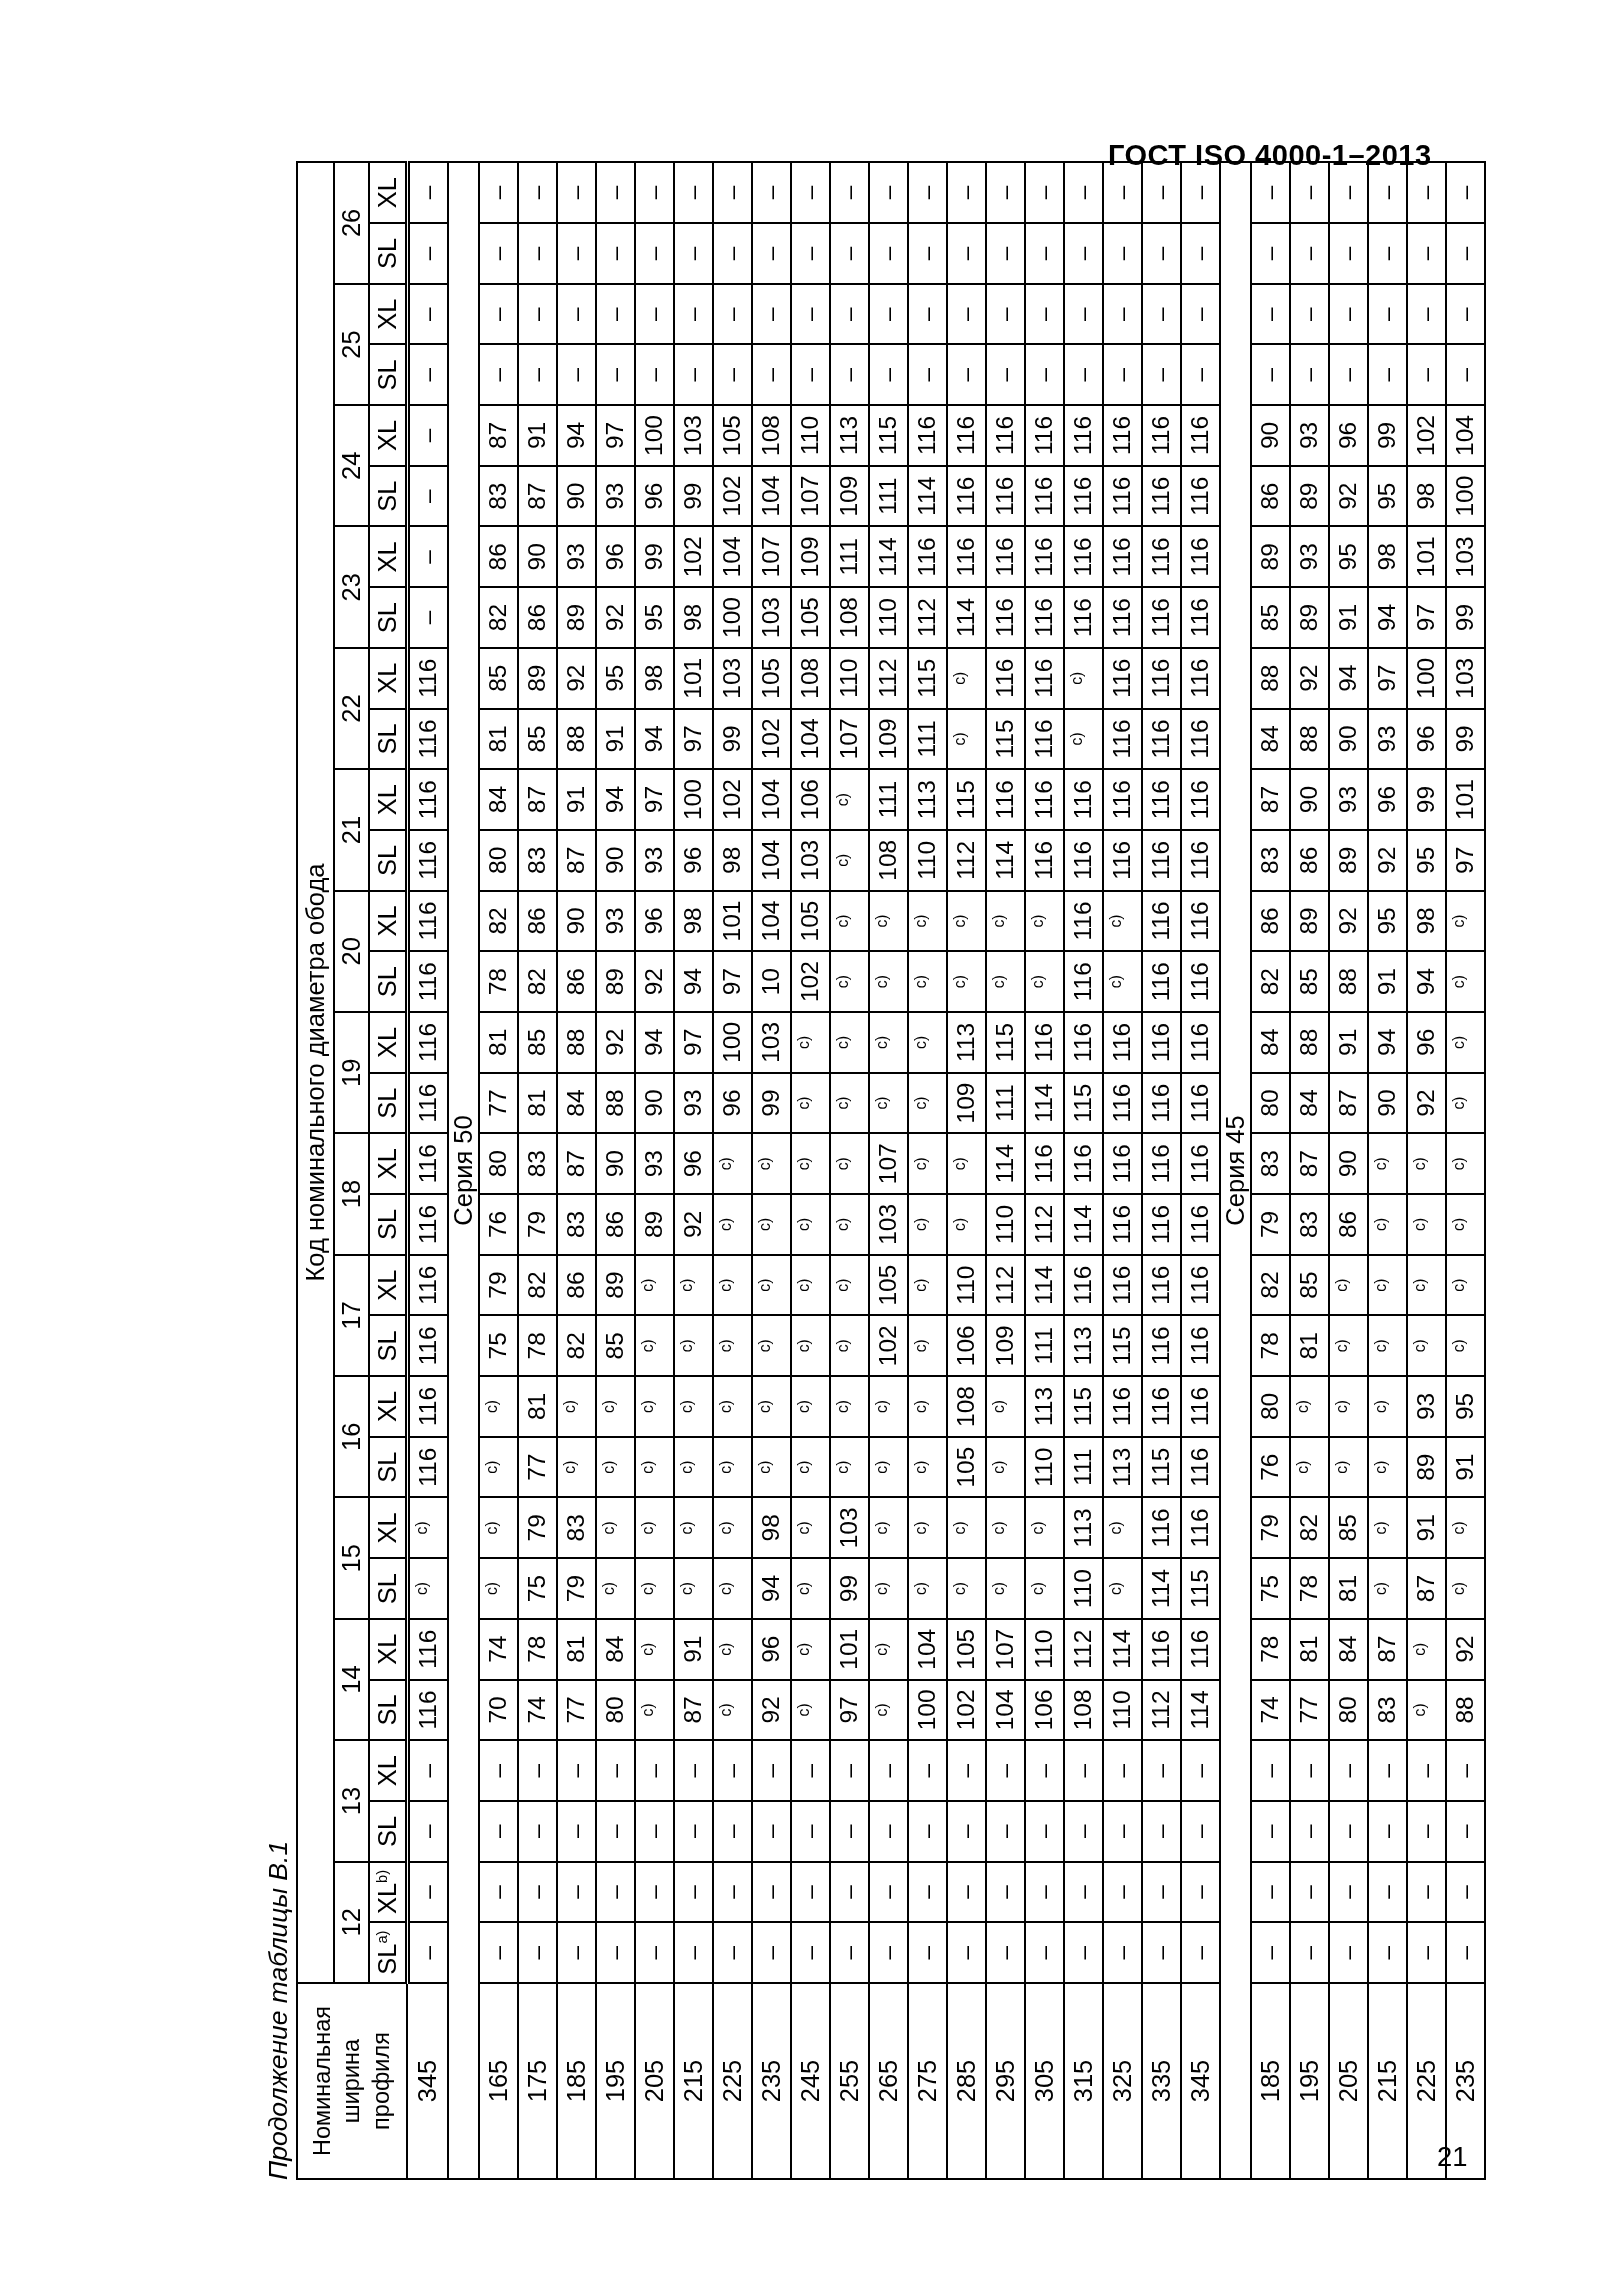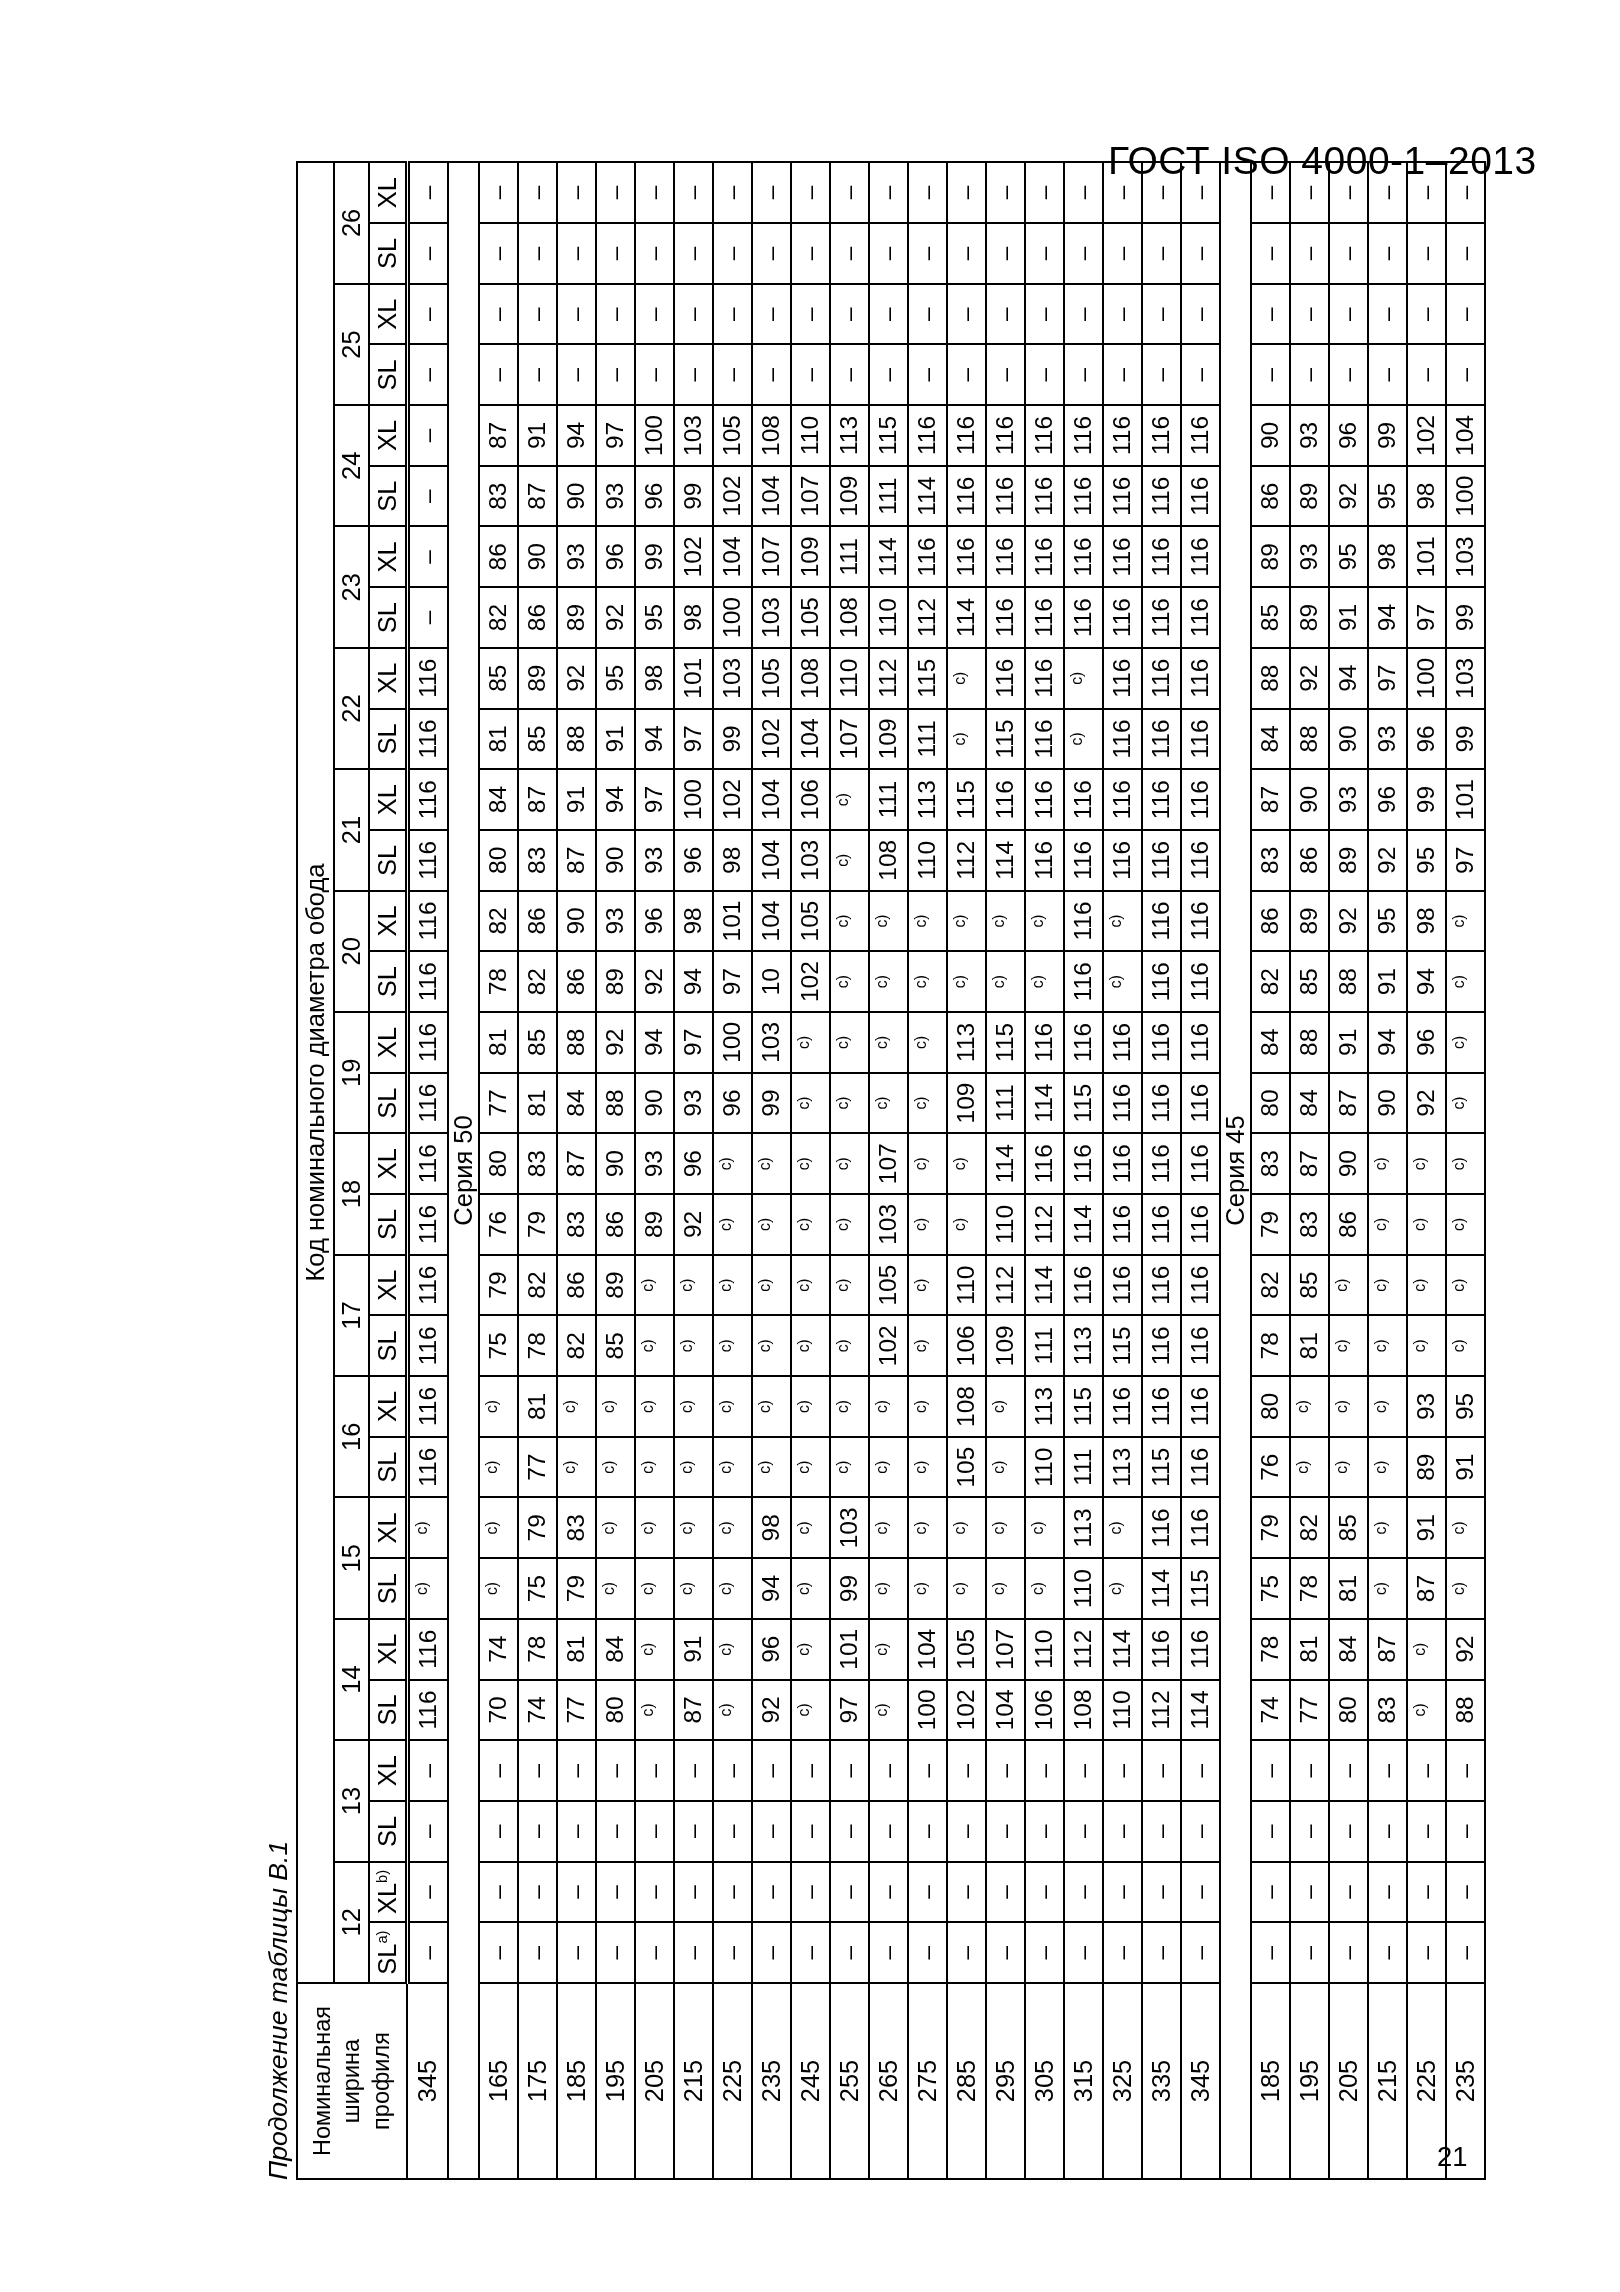--- a/index.html
+++ b/index.html
@@ -6,21 +6,21 @@
   body{
     position:relative;
     width:1620px;height:2293px;
     background:#ffffff;
     font-family:"Liberation Sans",sans-serif;
     color:#000;
     overflow:hidden;
   }
   .doc-header{
     position:absolute;left:1108px;top:139px;
-    font-size:39px;font-weight:normal;letter-spacing:0.5px;
+    font-size:29px;font-weight:bold;letter-spacing:0.5px;
     white-space:nowrap;
   }
   .page-number{
     position:absolute;left:1437px;top:2141px;
     font-size:27.4px;
   }
   
   .rotated-wrap{
     position:absolute;left:263px;top:161px;
     width:2019px;height:1168px;

